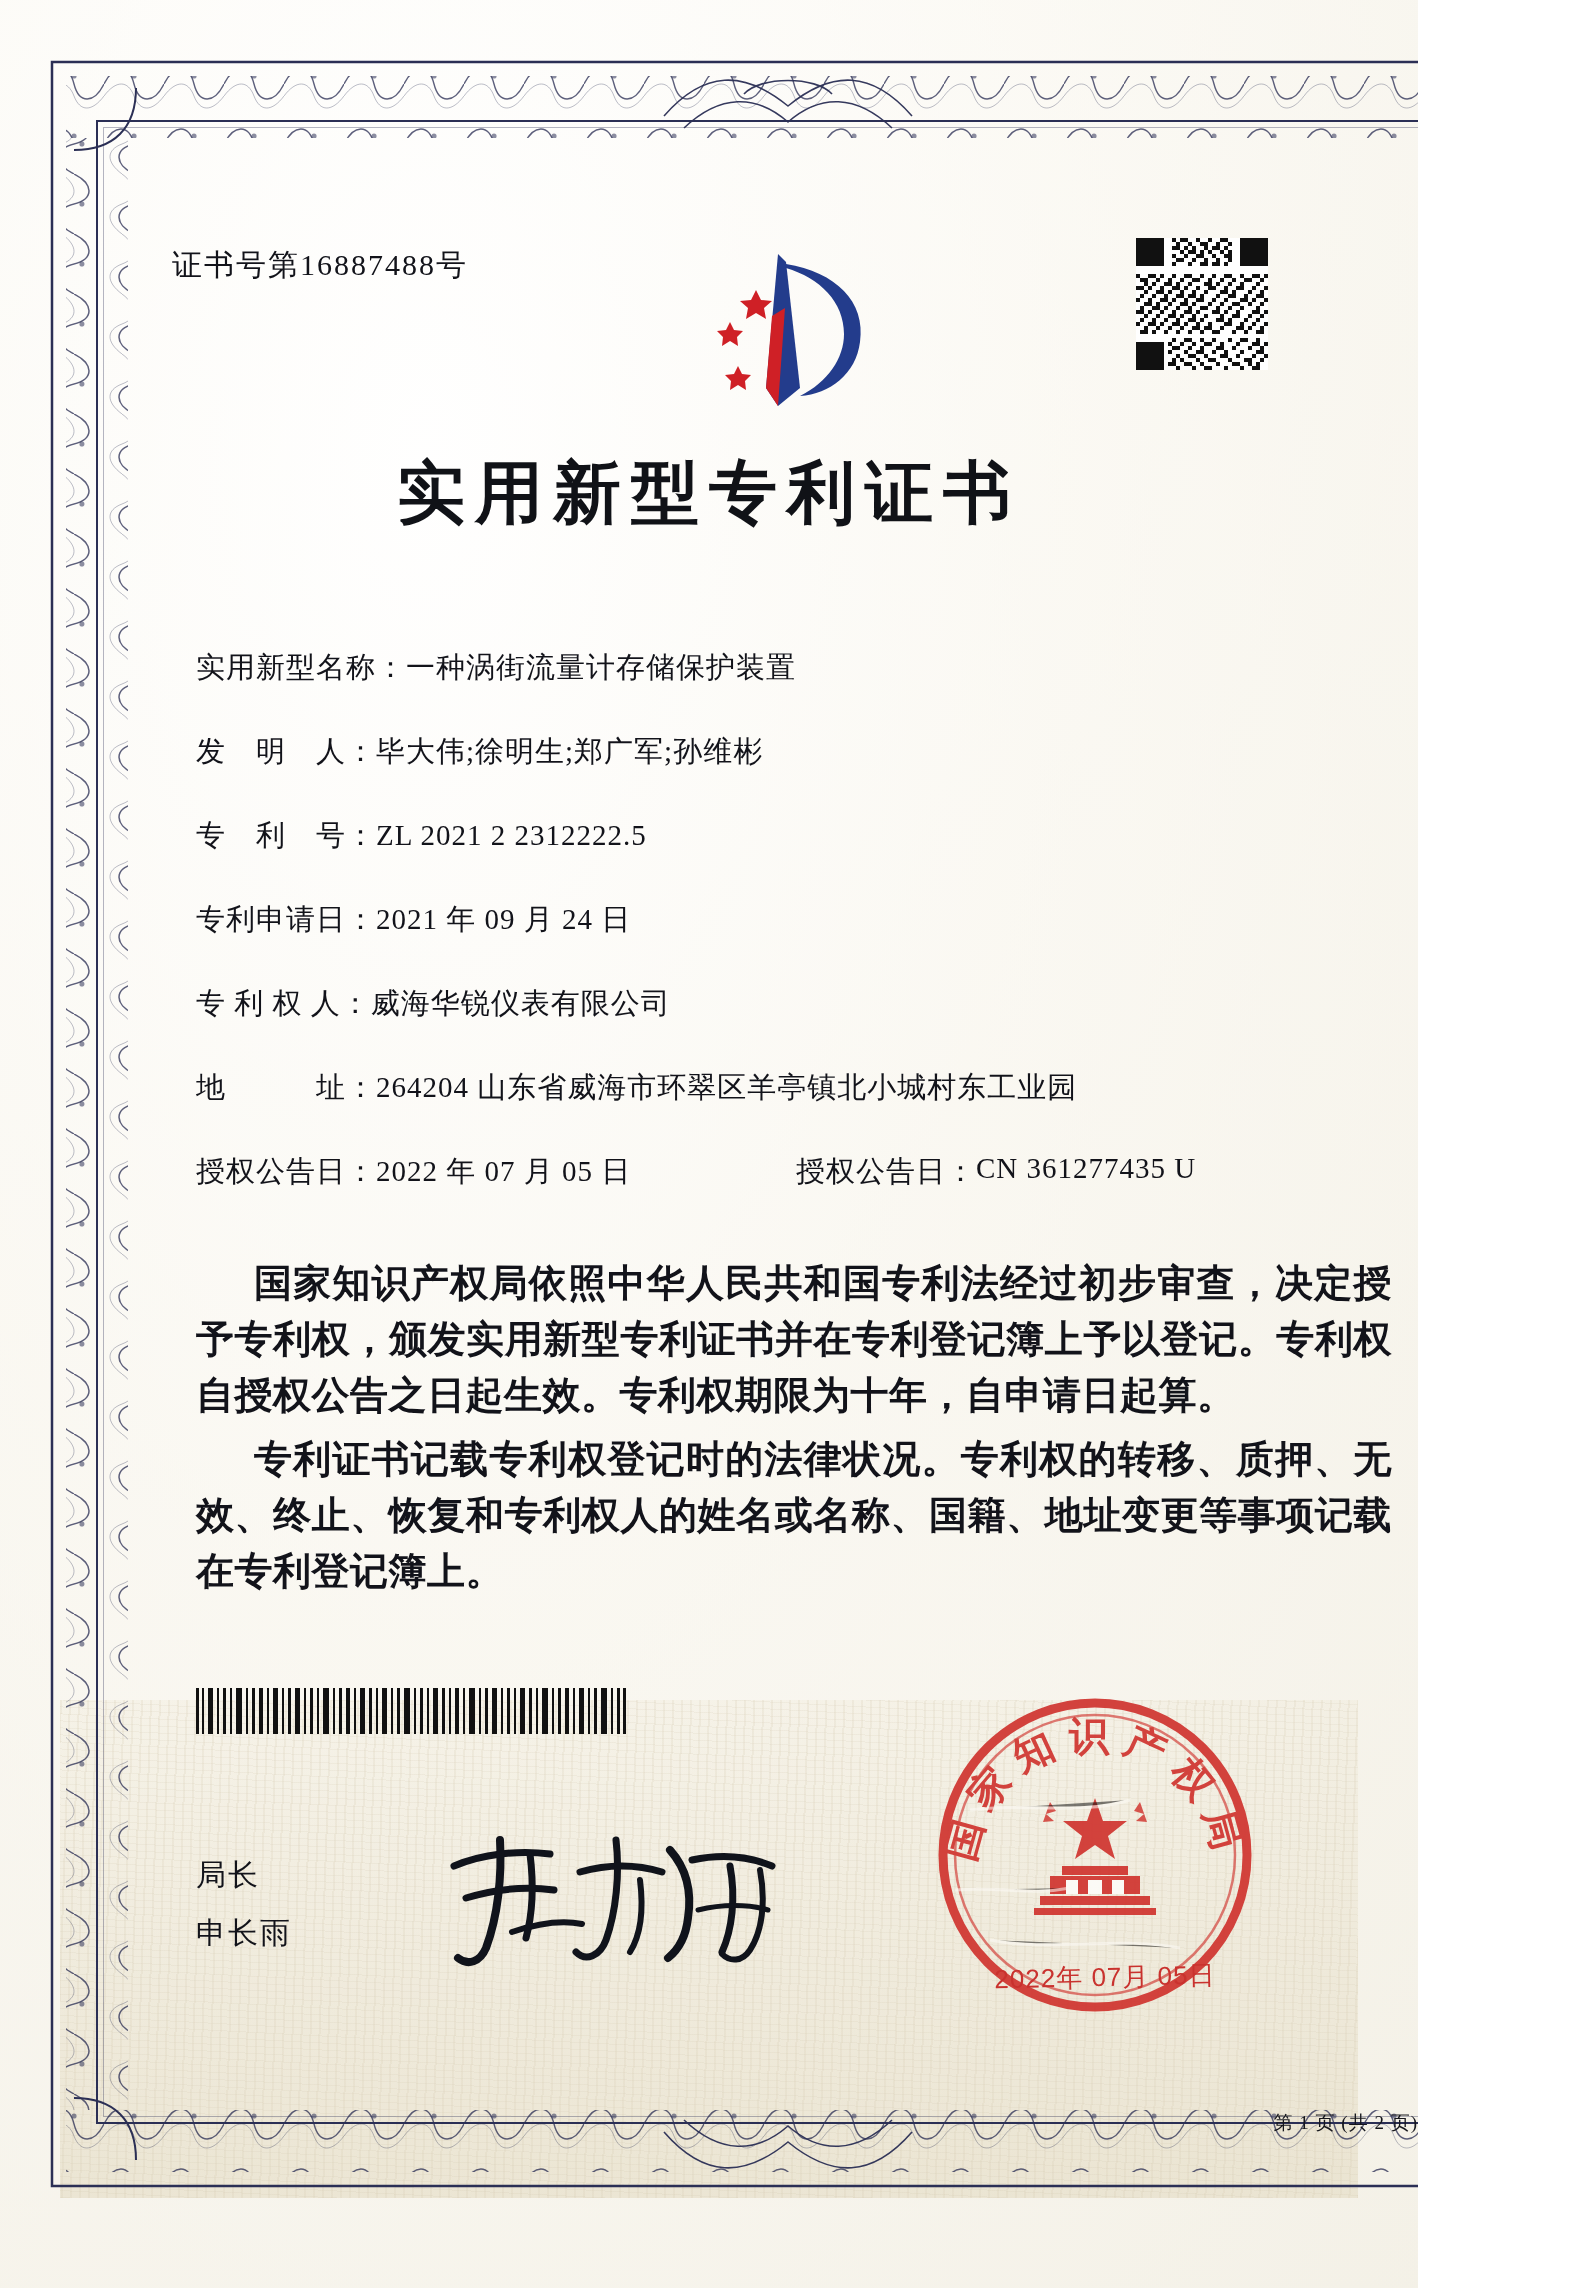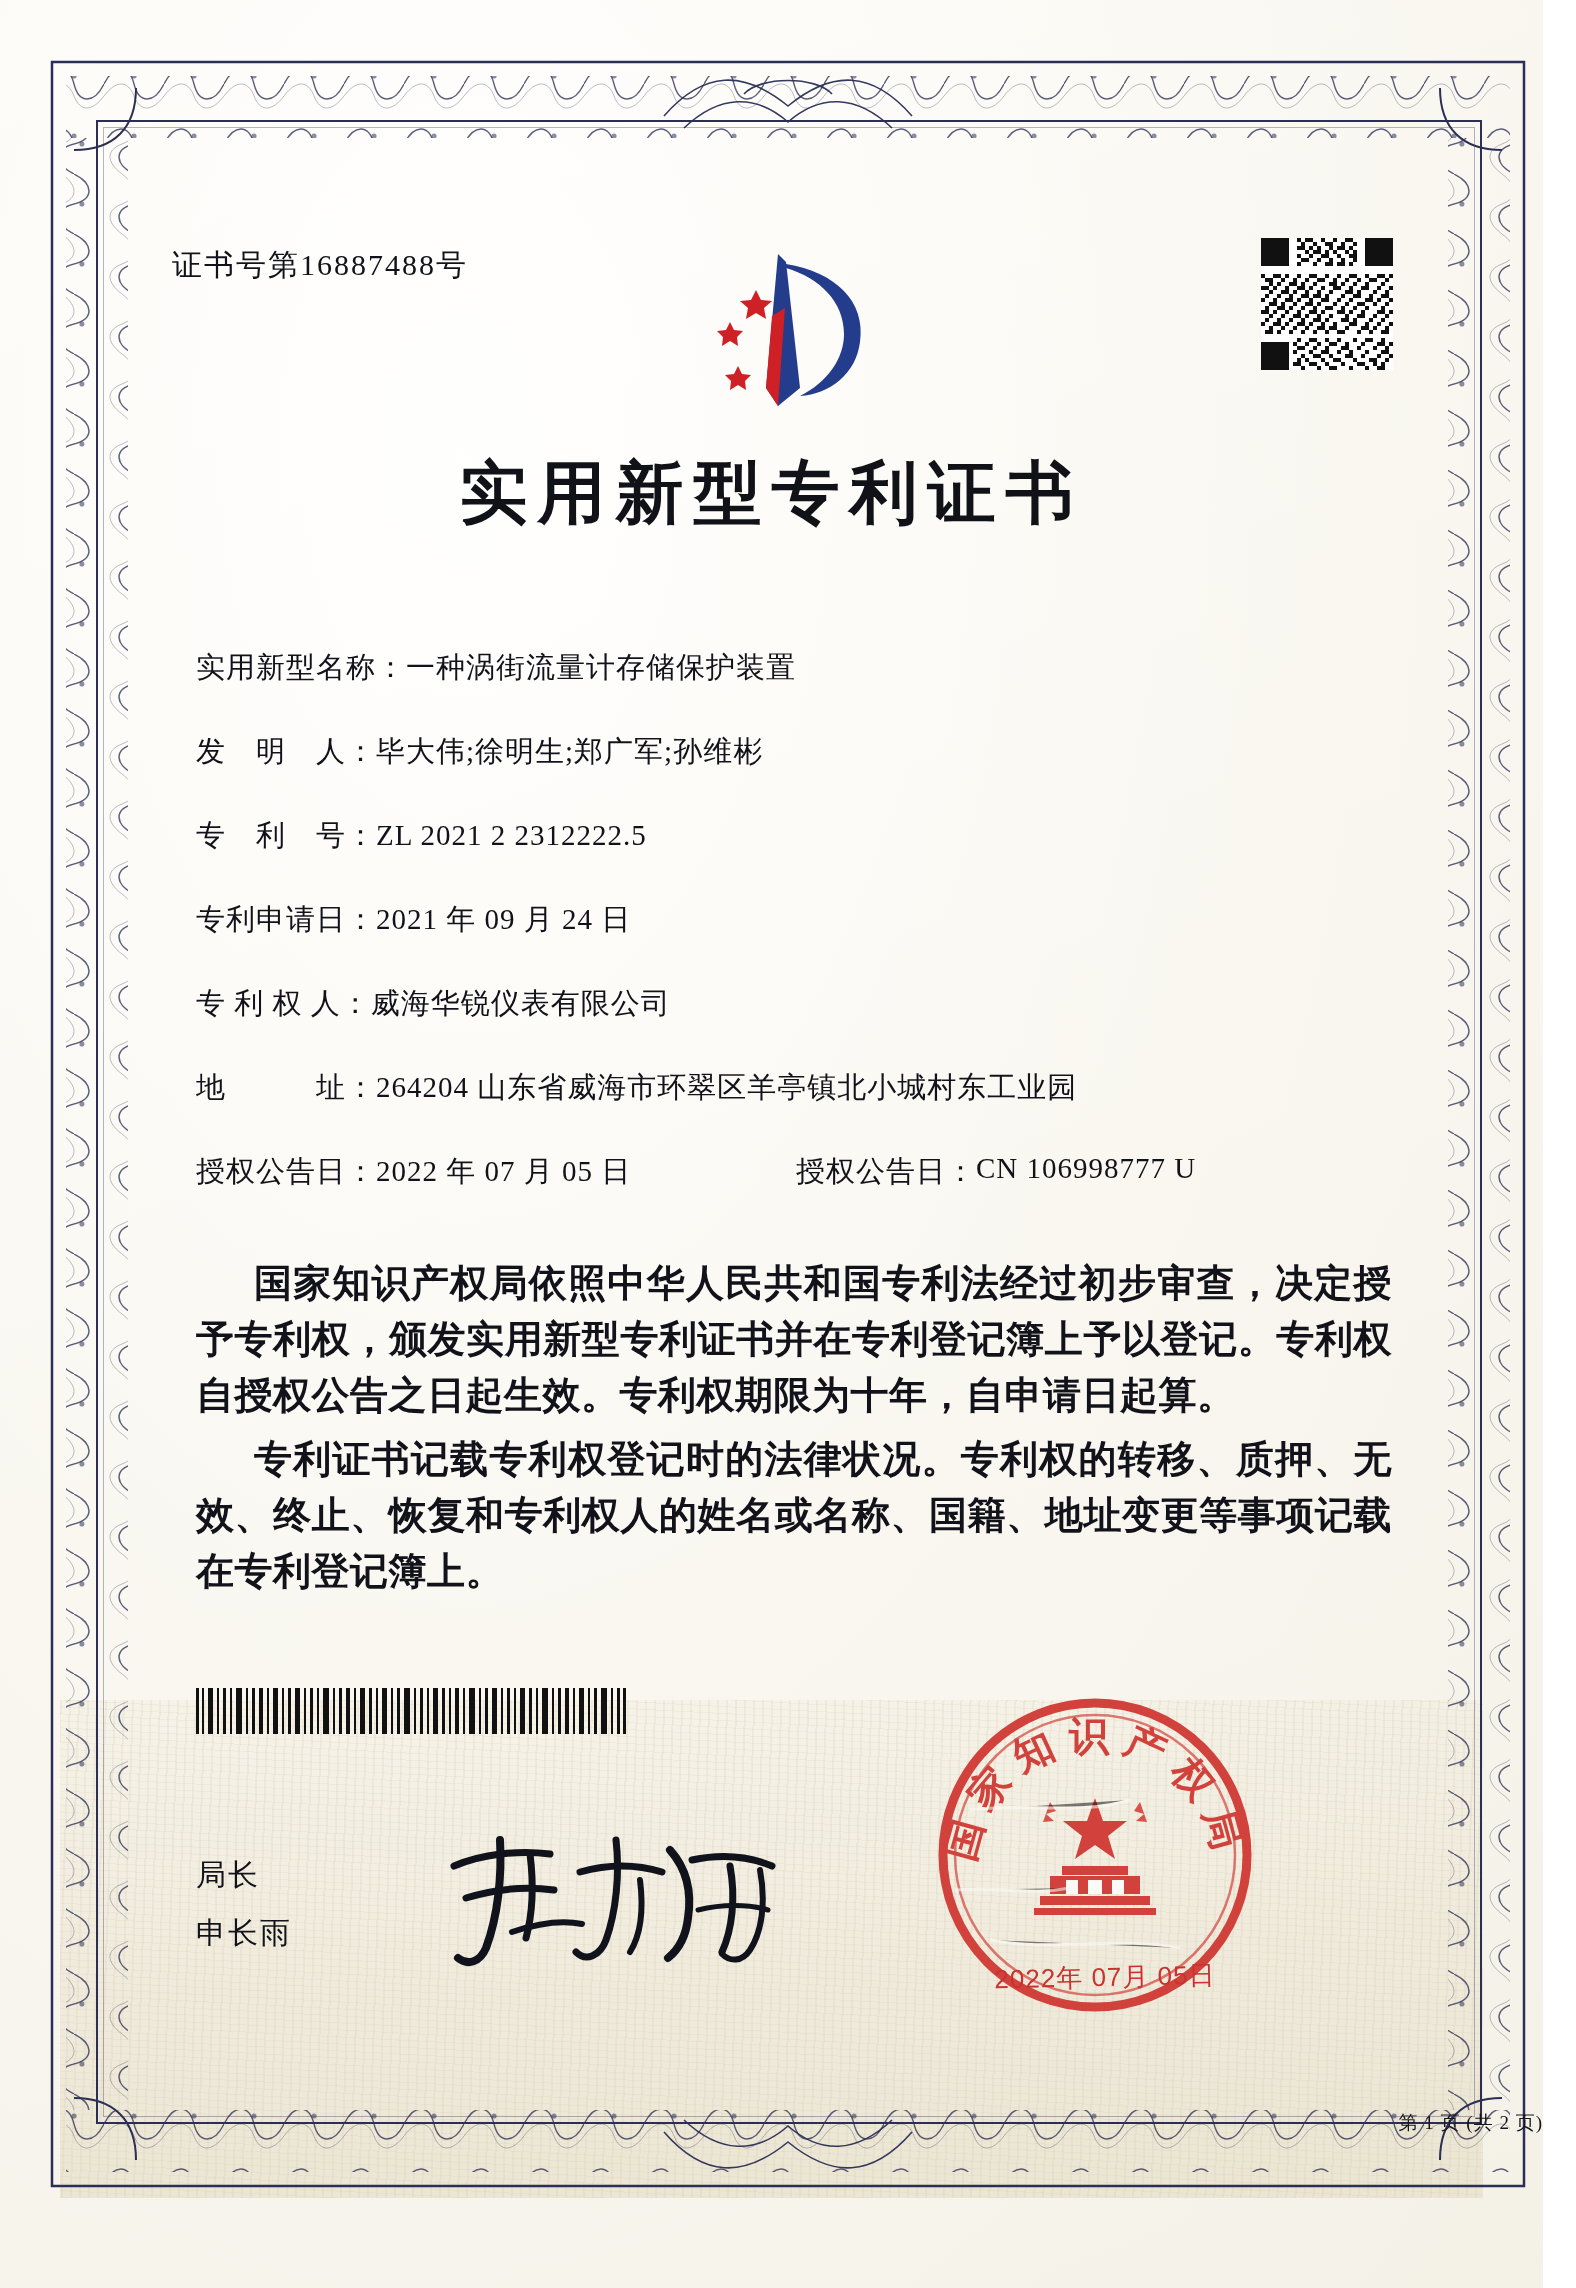--- a/index.html
+++ b/index.html
@@ -10,21 +10,21 @@
   body {
     width: 1576px;
     height: 2288px;
     font-family: "Liberation Serif", "DejaVu Serif", serif;
     overflow: hidden;
   }
 
   
   .page {
     position: relative;
-    width: 1543px;
+    width: 1418px;
     height: 2288px;
     background: #86efac;
     overflow: hidden;
   }
 
   
   .paper-tint {
     position: absolute;
     inset: 0;
     background:
@@ -577,21 +577,21 @@
       <span class="field-value">264204 山东省威海市环翠区羊亭镇北小城村东工业园</span>
     </div>
 
     <div class="field-row split">
       <span class="half-left">
         <span class="field-label">授权公告日：</span>
         <span class="field-value">2022 年 07 月 05 日</span>
       </span>
       <span class="half-right">
         <span class="field-label">授权公告日：</span>
-        <span class="field-value">CN 106998777 U</span>
+        <span class="field-value">CN 361277435 U</span>
       </span>
     </div>
   </div>
 
   <div class="body-text">
     <p>国家知识产权局依照中华人民共和国专利法经过初步审查，决定授予专利权，颁发实用新型专利证书并在专利登记簿上予以登记。专利权自授权公告之日起生效。专利权期限为十年，自申请日起算。</p>
     <p>专利证书记载专利权登记时的法律状况。专利权的转移、质押、无效、终止、恢复和专利权人的姓名或名称、国籍、地址变更等事项记载在专利登记簿上。</p>
   </div>
 
   <svg class="barcode" viewBox="0 0 430 46" preserveAspectRatio="none" shape-rendering="crispEdges">

